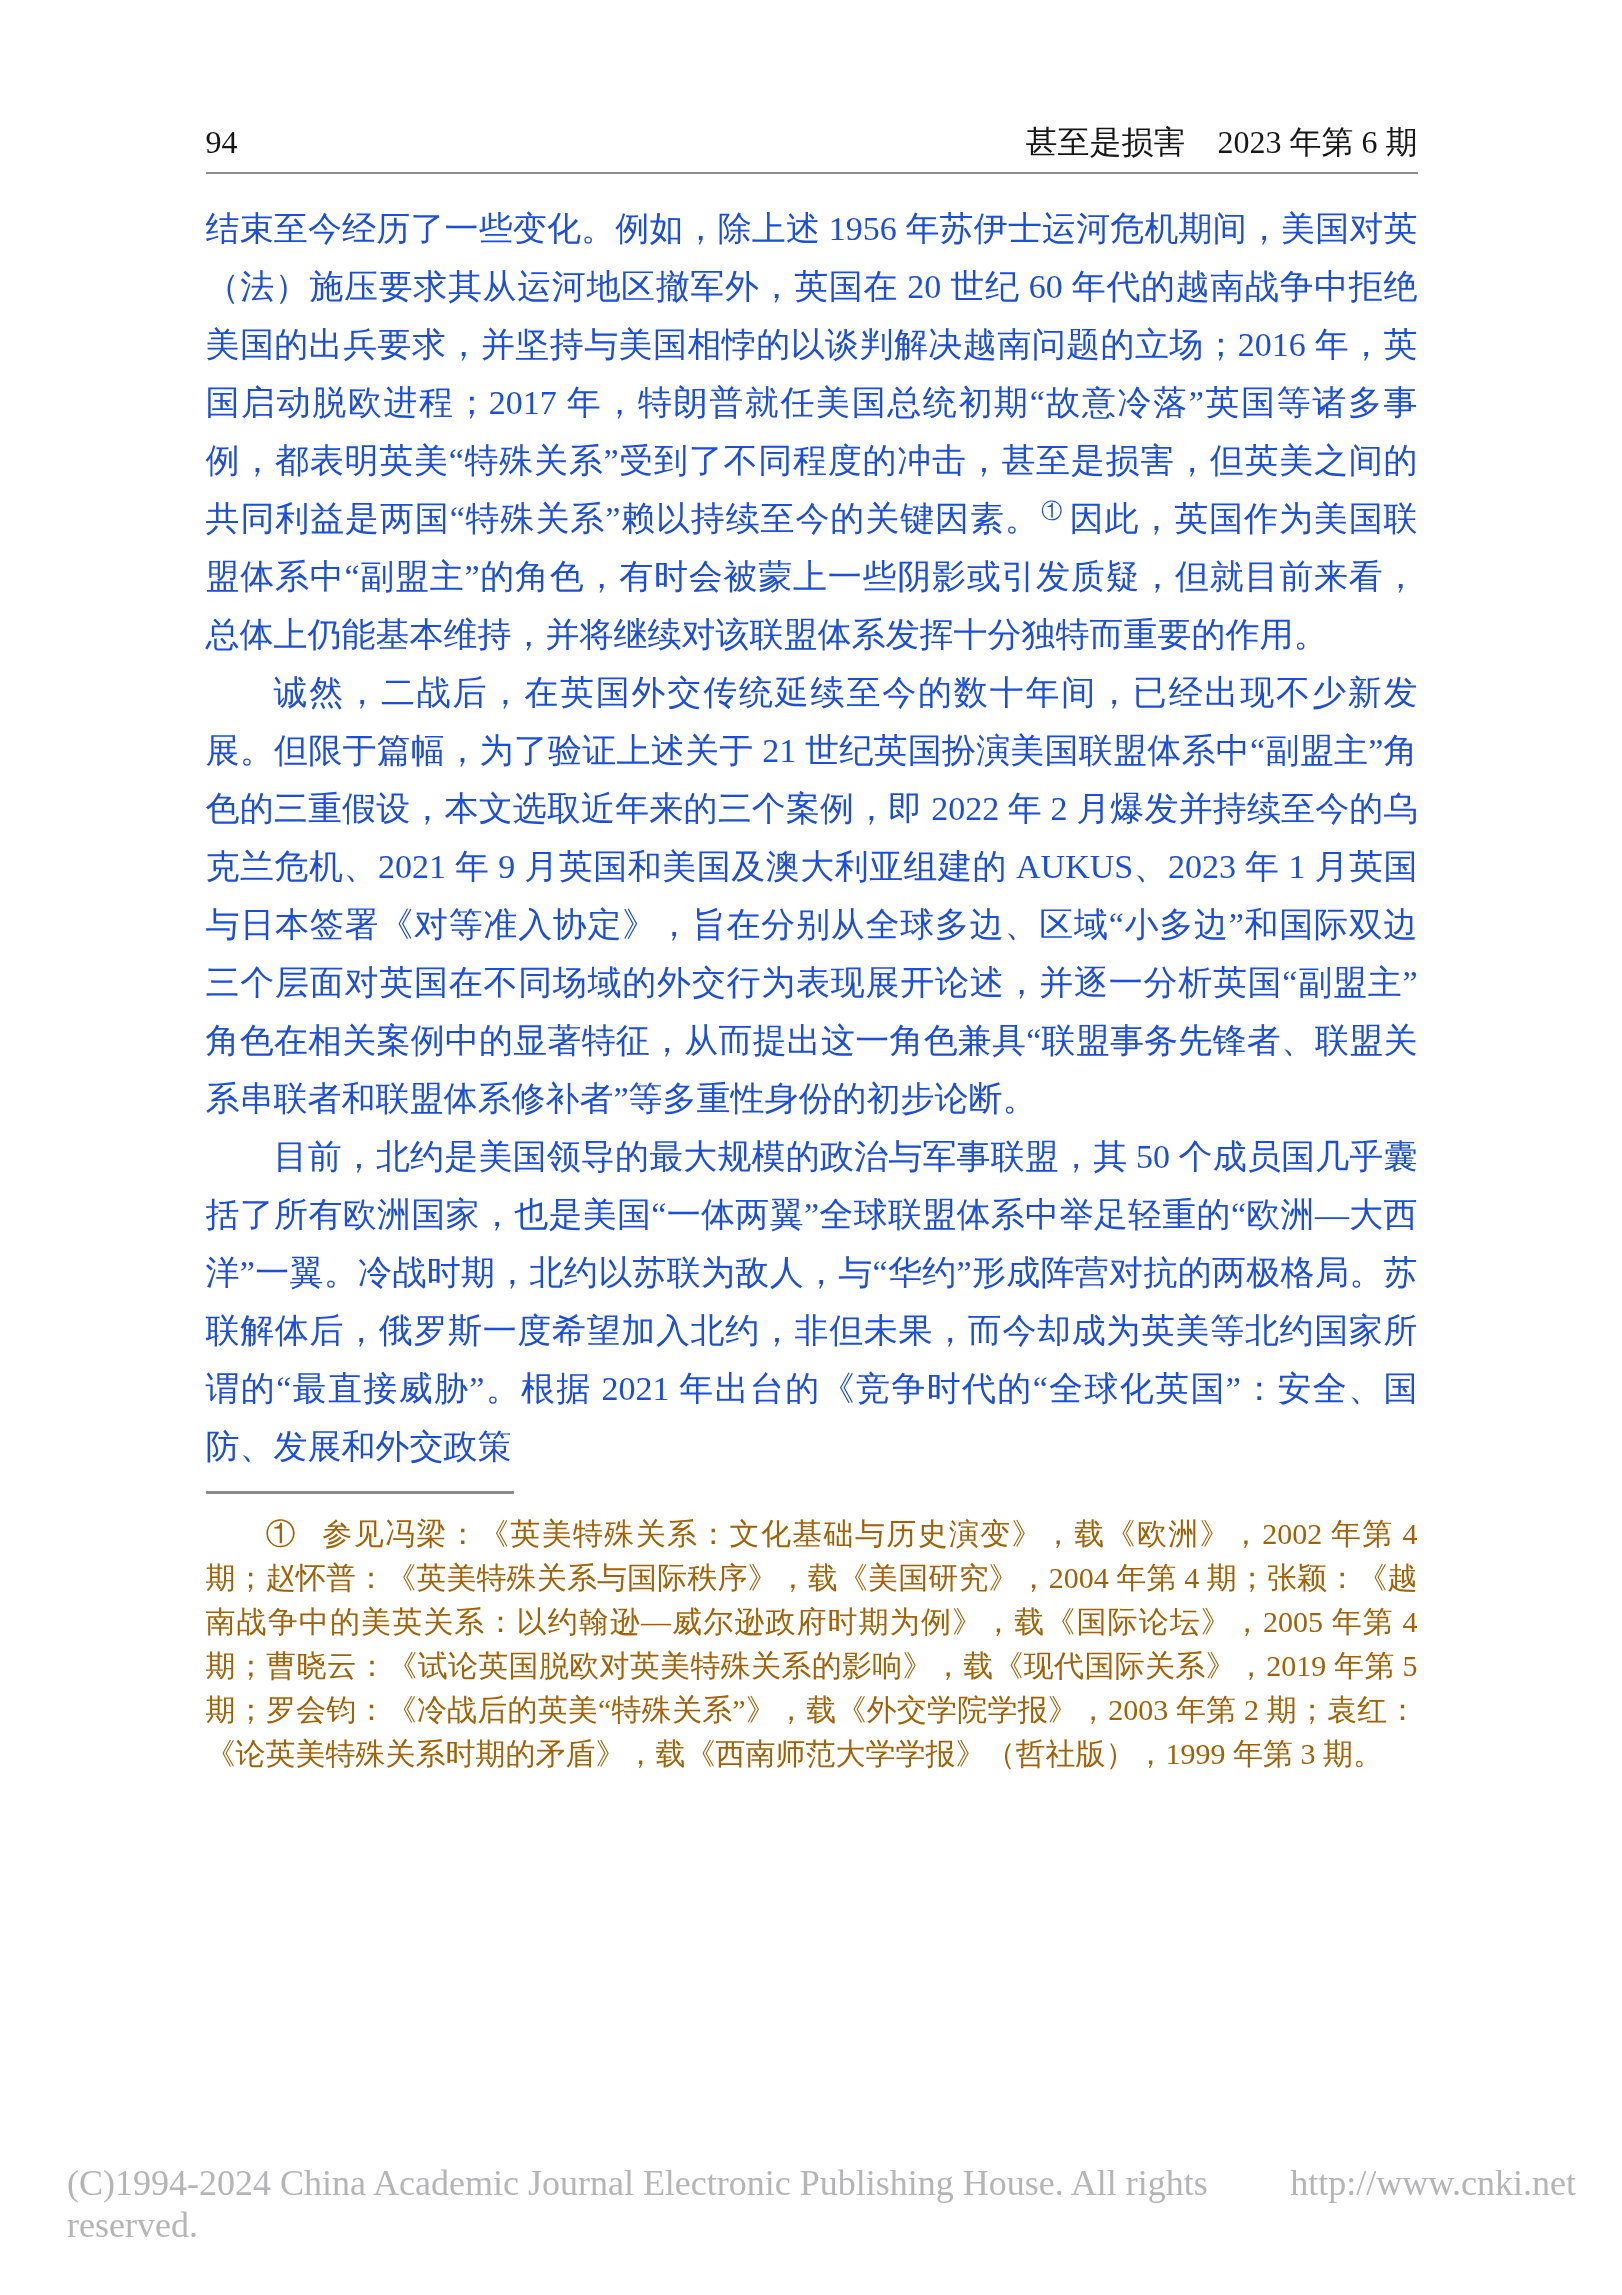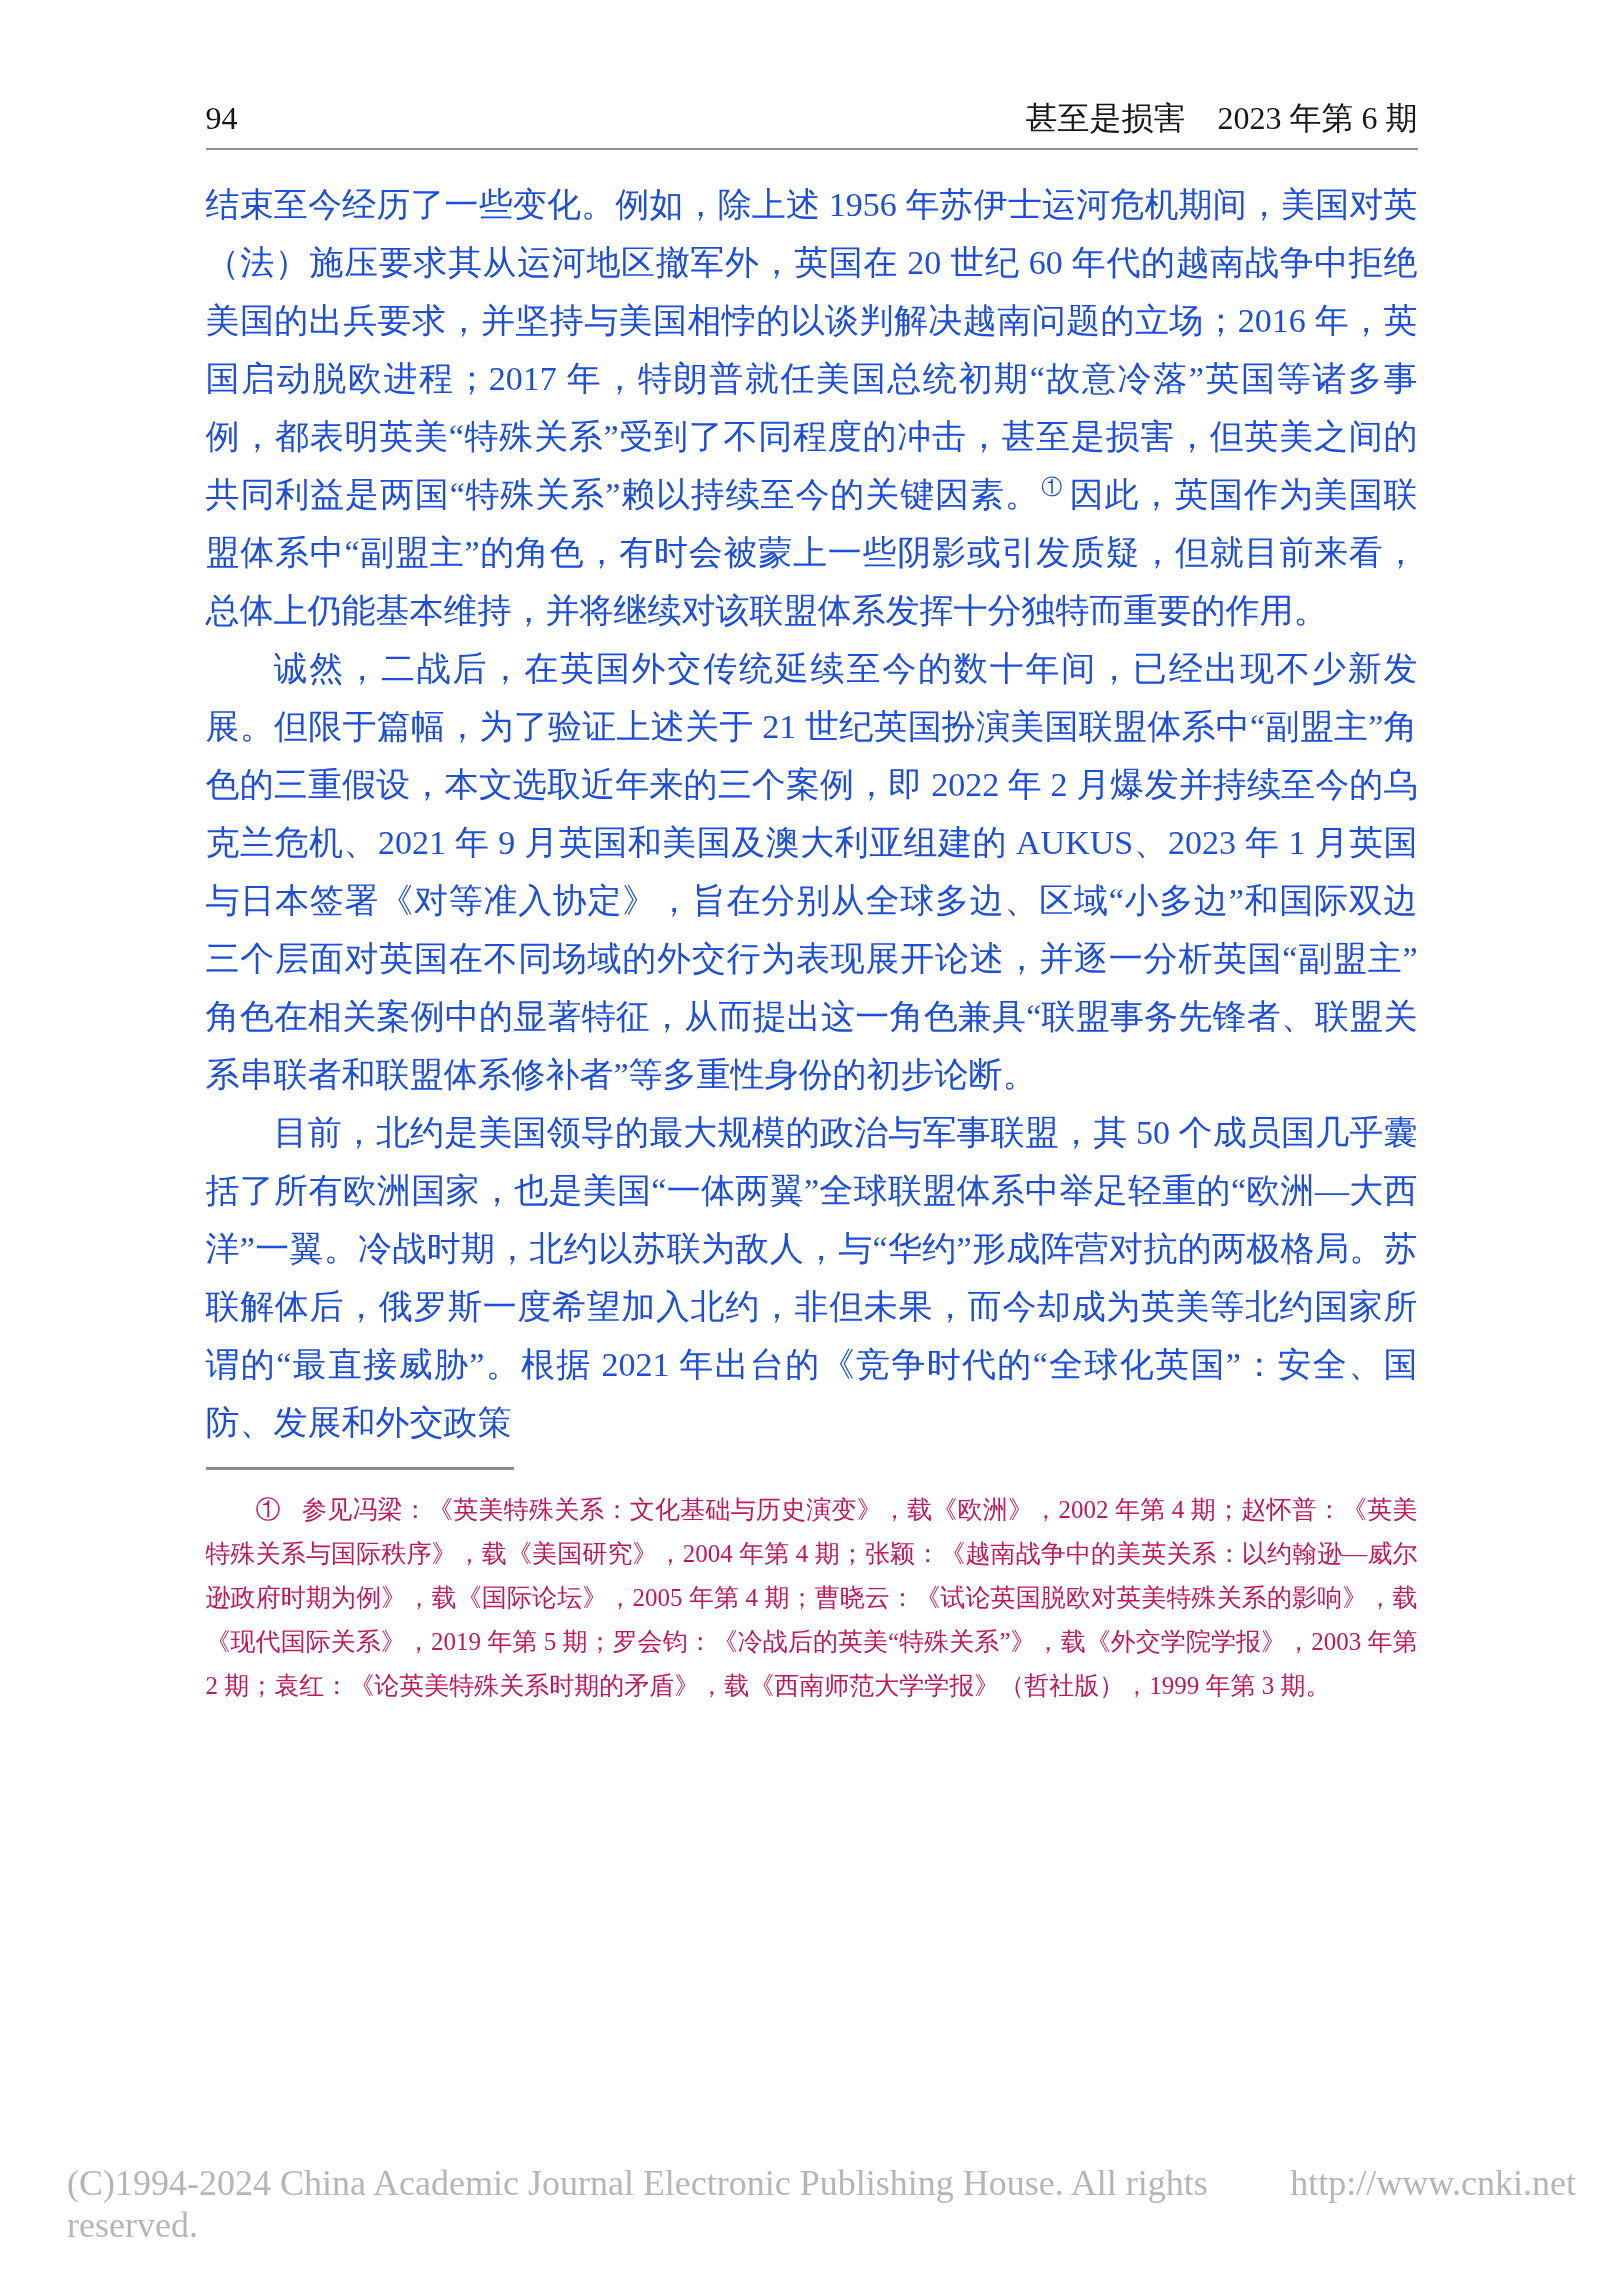--- a/index.html
+++ b/index.html
@@ -26,20 +26,21 @@
   }
   
   .page-header {
     padding-top: 100px;
     display: flex;
     justify-content: space-between;
     align-items: baseline;
     font-size: 32px;
     line-height: 36px;
     color: #161616;
+    margin-top: 24px;
   }
   .journal-info .journal-title {
     margin-right: 32px;
   }
   .header-rule {
     margin-top: 12px;
     height: 2.3px;
     background: #8f8f8f;
   }
   
@@ -65,25 +66,25 @@
   }
   
   .footnote-rule {
     margin-top: 15px;
     width: 308px;
     height: 2.3px;
     background: #8a8a8a;
   }
   .footnote {
     margin-top: 18px;
-    font-size: 25px;
+    font-size: 30px;
     line-height: 44px;
     text-align: justify;
     text-indent: 2em;
-    color: #be185d;
+    color: #a16207;
     font-family: Liberation Serif, serif;
   }
   .footnote .fn-marker {
     margin-right: 0.85em;
   }
   
   .page-footer {
     position: absolute;
     left: 0;
     right: 0;

